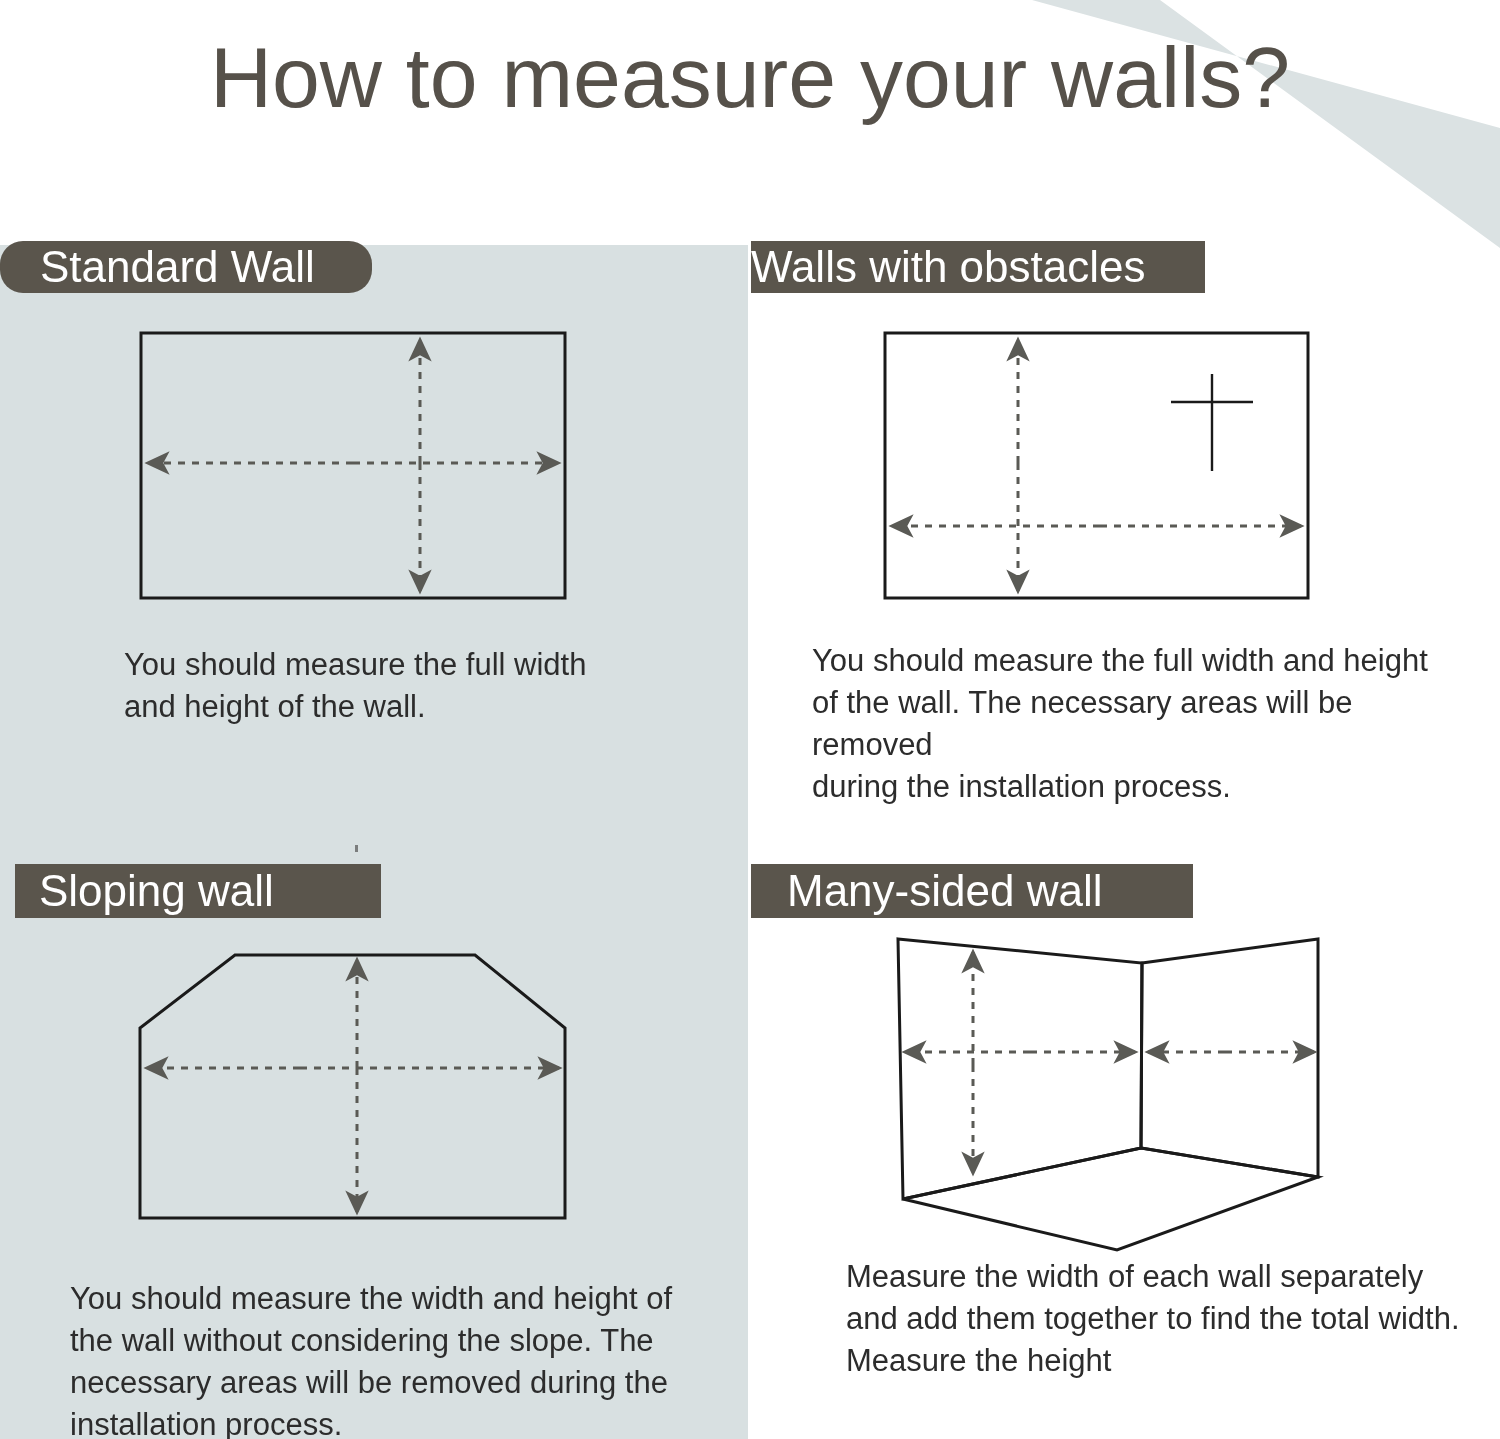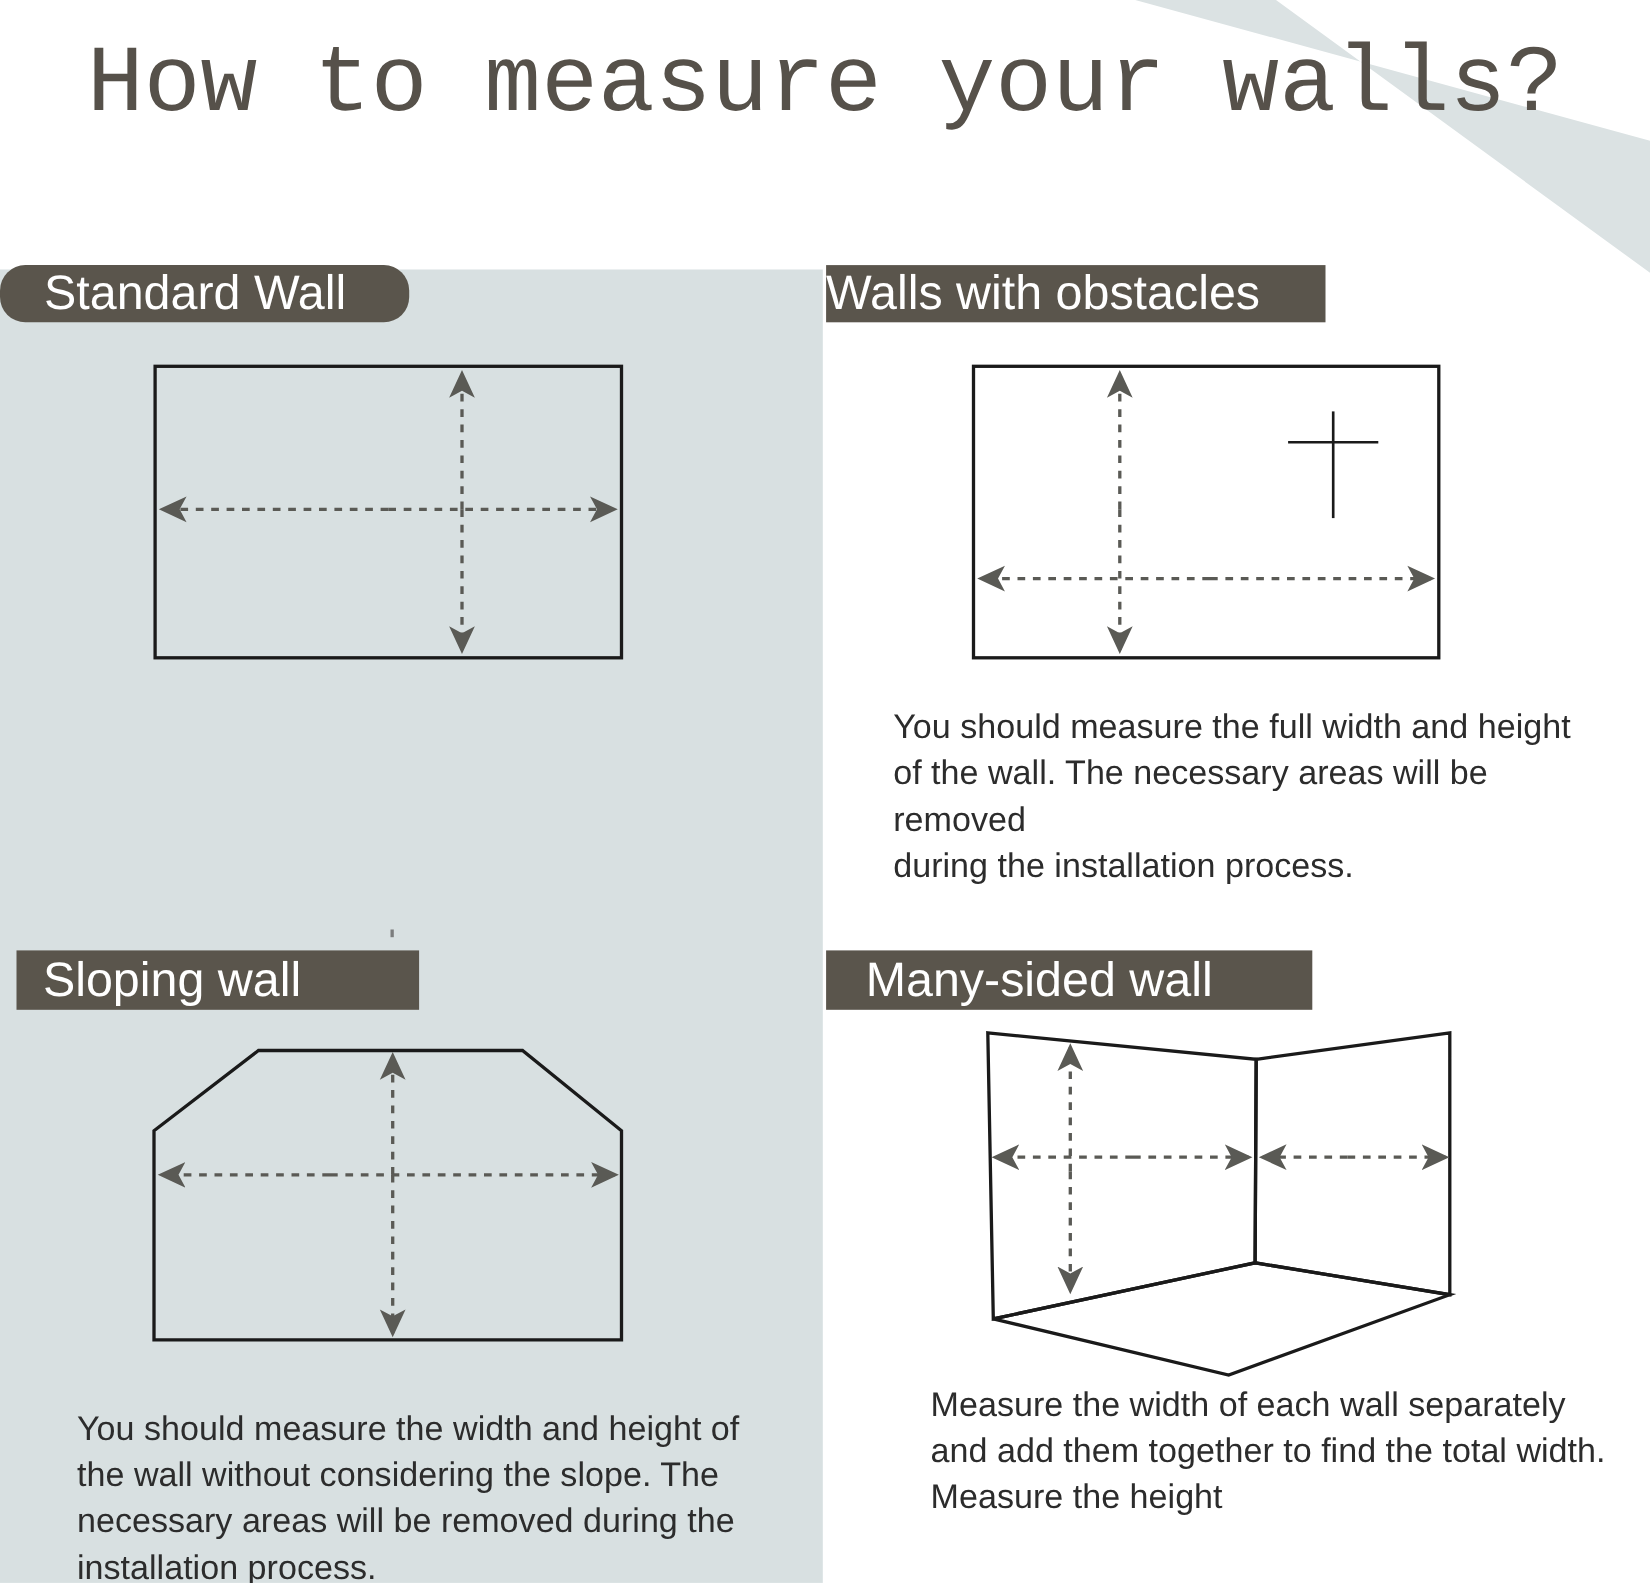--- a/index.html
+++ b/index.html
@@ -24,21 +24,21 @@
     left:0;top:0;width:1500px;height:300px;
     pointer-events:none;
   }
 
   
   .title{
     position:absolute;
     left:0;top:32px;
     width:1500px;
     text-align:center;
-    font-family:Liberation Mono, monospace;
+    font-family:Liberation Sans, sans-serif;
     font-size:86px;
     line-height:1.05;
     color:#56514a;
     letter-spacing:0px;
     white-space:nowrap;
   }
 
   
   .banner{
     position:absolute;
@@ -107,20 +107,22 @@
         <path d="M0,0.6 L8.4,4.5 L0,8.4 L2.1,4.5 Z" fill="#5a5a55"></path>
       </marker>
     </defs>
     <rect x="21" y="13" width="424" height="265" fill="none" stroke="#1a1a1a" stroke-width="3"></rect>
     <line x1="300" y1="143" x2="300" y2="20" stroke="#5a5a55" stroke-width="3" stroke-dasharray="7,7" marker-end="url(#ah-std)"></line>
     <line x1="300" y1="143" x2="300" y2="271" stroke="#5a5a55" stroke-width="3" stroke-dasharray="7,7" marker-end="url(#ah-std)"></line>
     <line x1="233" y1="143" x2="28" y2="143" stroke="#5a5a55" stroke-width="3" stroke-dasharray="7,7" marker-end="url(#ah-std)"></line>
     <line x1="233" y1="143" x2="438" y2="143" stroke="#5a5a55" stroke-width="3" stroke-dasharray="7,7" marker-end="url(#ah-std)"></line>
   </svg>
 
+  <div class="caption" id="cap-standard">You should measure the full width
+ and height of the wall.</div>
 
   <div class="banner" id="banner-obstacles">
     <span>Walls with obstacles</span>
   </div>
 
   <svg class="diagram" id="dia-obstacles" viewBox="0 0 480 300">
     <defs>
       <marker id="ah-obs" markerWidth="9" markerHeight="9" refX="7.2" refY="4.5" orient="auto">
         <path d="M0,0.6 L8.4,4.5 L0,8.4 L2.1,4.5 Z" fill="#5a5a55"></path>
       </marker>

